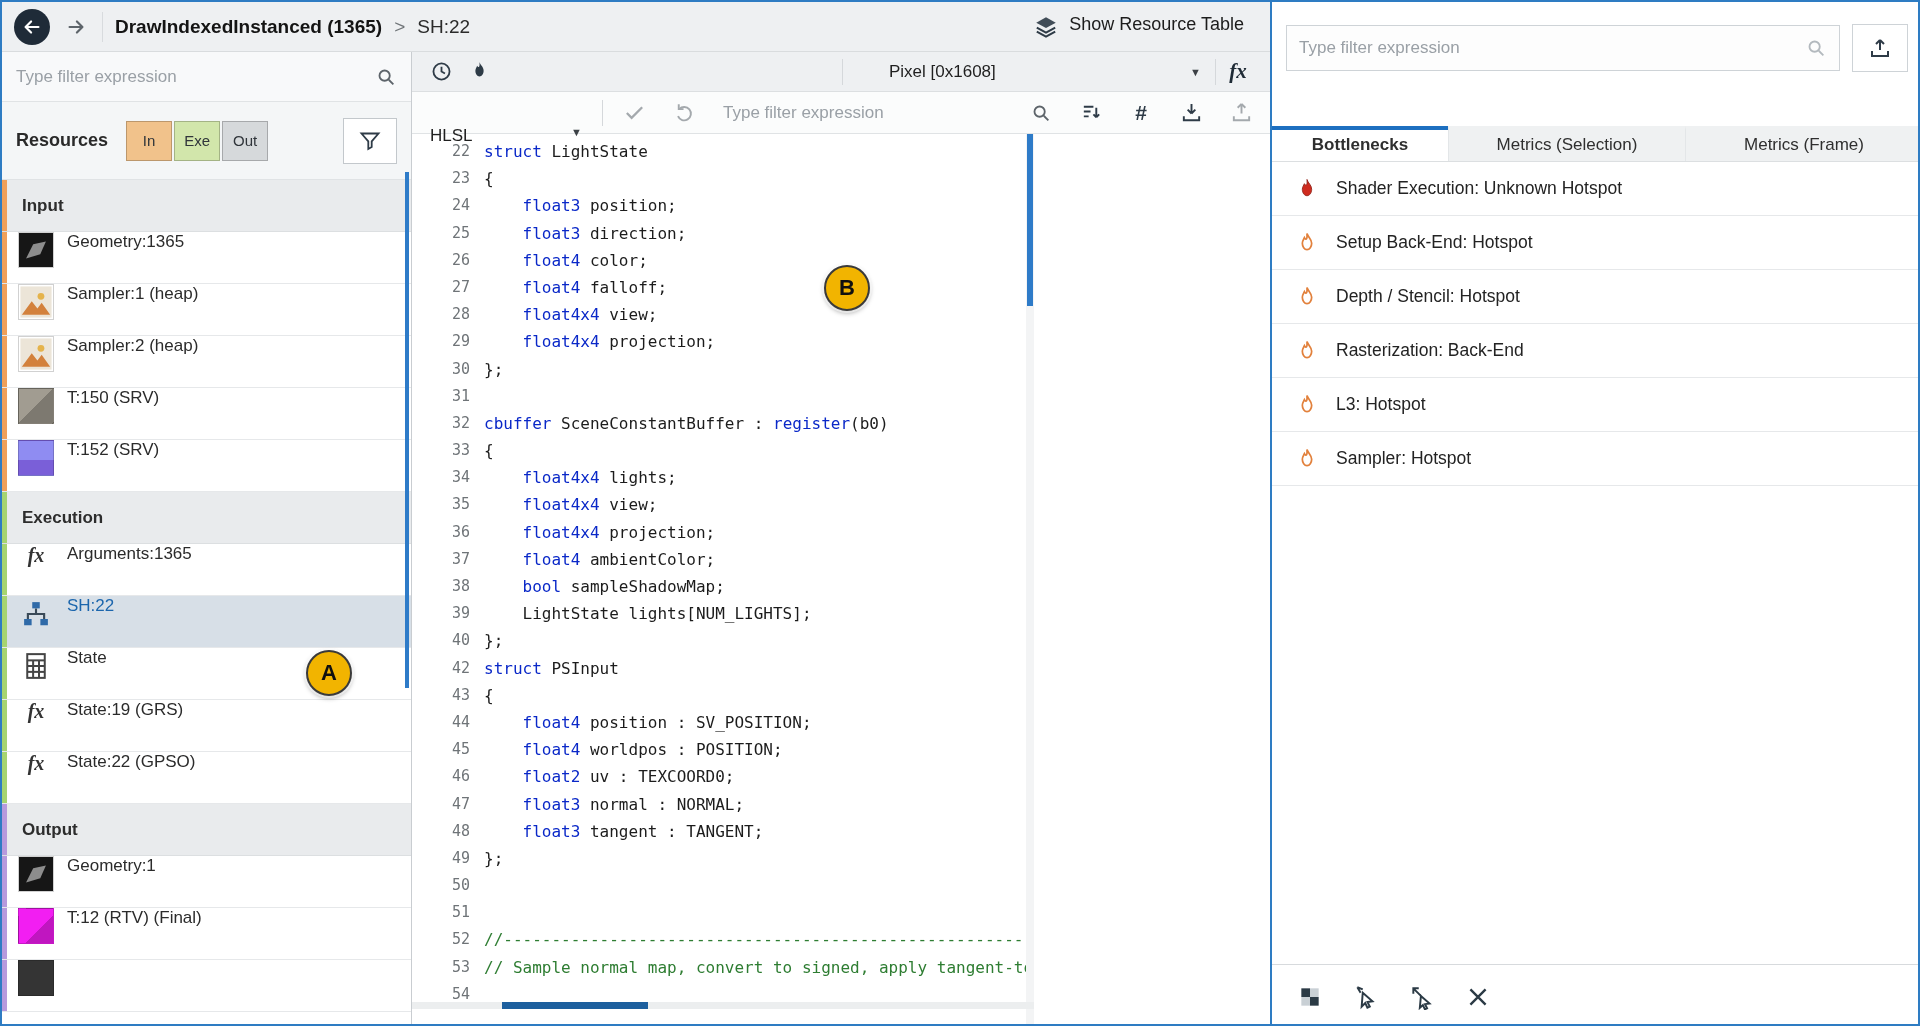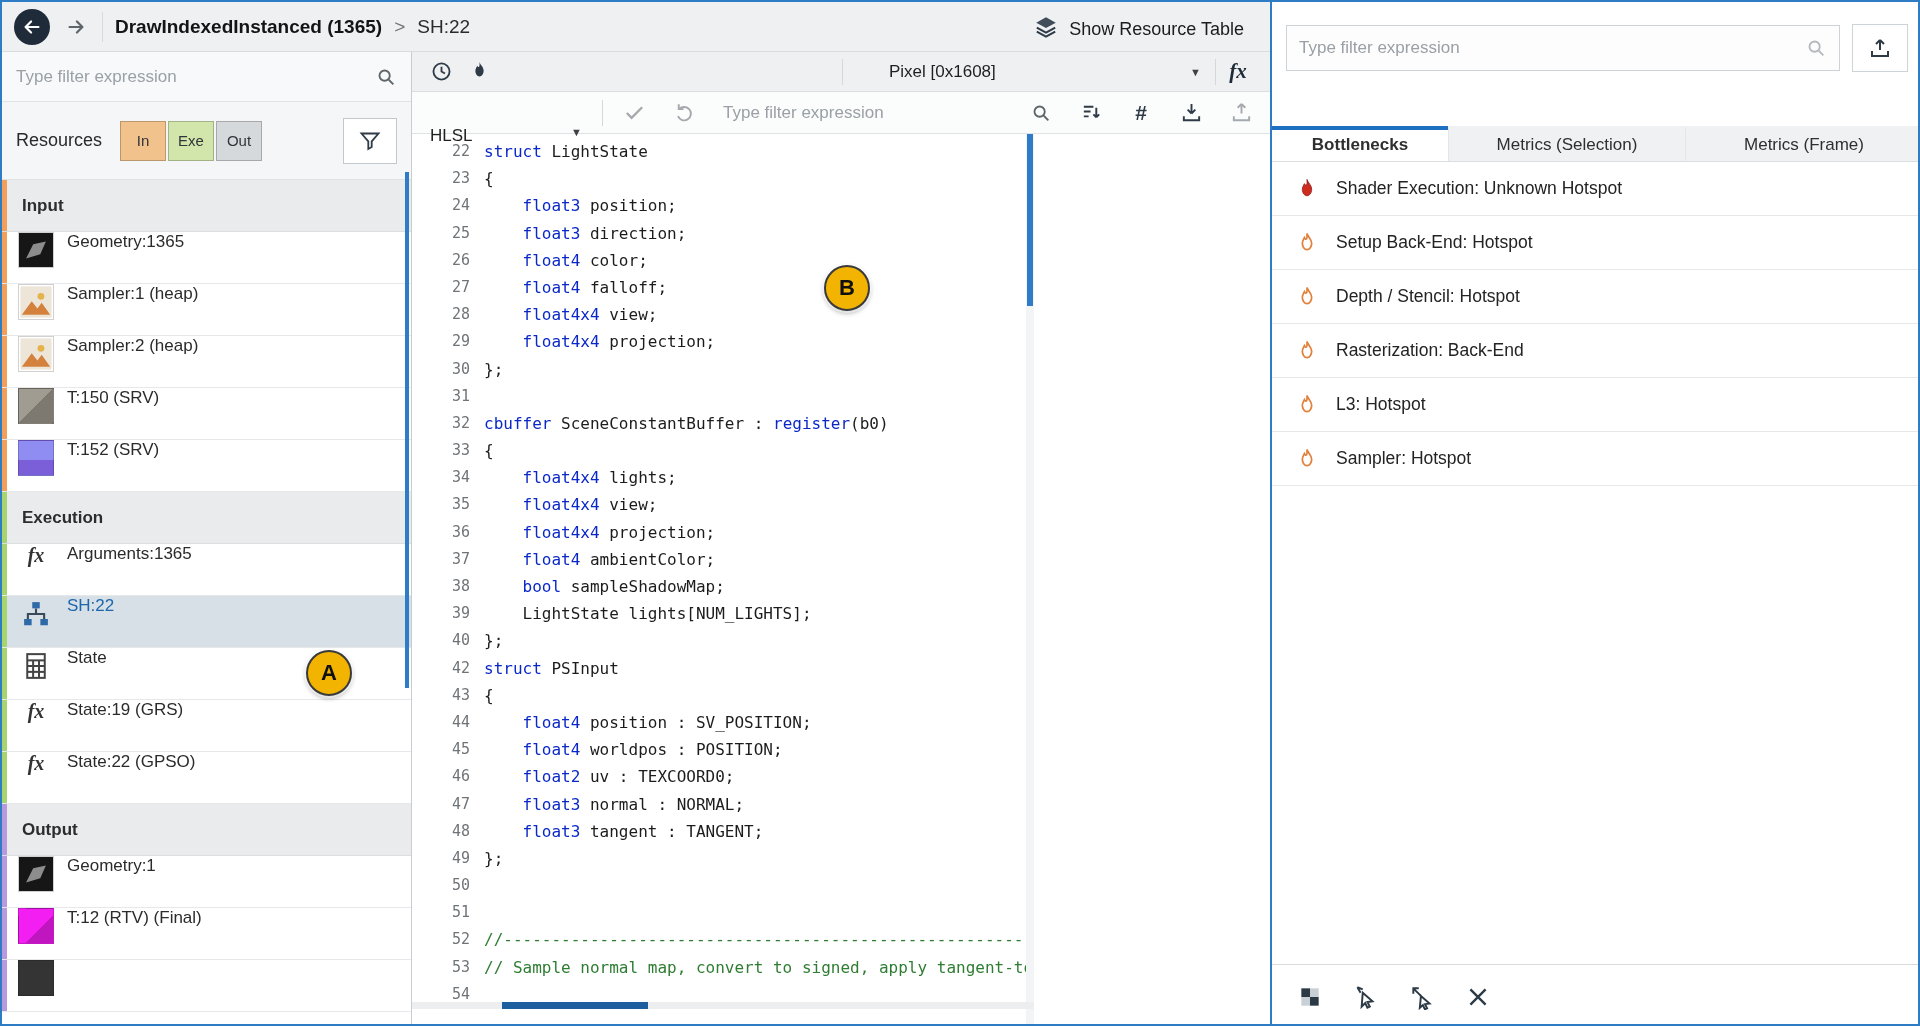--- a/index.html
+++ b/index.html
@@ -14,37 +14,37 @@
             border-bottom:1px solid #d9dcde; display:flex; align-items:center; padding:0 12px; gap:12px; }
   .nav-back { width:36px; height:36px; border-radius:50%; background:#1f2b38; display:flex;
               align-items:center; justify-content:center; flex:none; }
   .nav-back svg { width:22px; height:22px; }
   .nav-fwd { width:28px; height:28px; color:#b9bfc4; flex:none; }
   .tb-div { width:1px; height:30px; background:#d8dbde; }
   .breadcrumb { display:flex; align-items:center; gap:12px; font-size:19px; }
   .crumb-primary { font-weight:700; color:#141414; }
   .crumb-sep { color:#6f7478; }
   .crumb-secondary { color:#2b2b2b; }
-  .topbar-right { margin-left:auto; display:flex; align-items:flex-end; gap:10px; font-size:18px;
+  .topbar-right { margin-left:auto; display:flex; align-items:flex-start; gap:10px; font-size:18px;
                   color:#1c1c1c; padding-right:14px; }
   .topbar-right svg { width:26px; height:26px; color:#2e3b47; }
 
   
   .left-panel { position:absolute; left:0; top:50px; width:410px; height:976px; background:#fff;
                 border-right:1px solid #c9cdd1; }
   .lp-filter { height:50px; border-bottom:1px solid #e0e3e5; display:flex; align-items:center;
                padding:0 14px; background:#f8f9fa; gap:8px; }
   .ph-input { flex:1; border:none; outline:none; background:transparent; font-size:17px;
               font-family:"Liberation Sans",sans-serif; color:#333; }
   .ph-input::placeholder { color:#9aa0a6; }
   .icon-btn { display:flex; align-items:center; justify-content:center; color:#5d646a; }
   .icon-btn svg { width:22px; height:22px; }
   .lp-resources { height:78px; display:flex; align-items:center; padding:0 14px; background:#f4f6f7;
                   border-bottom:1px solid #e0e3e5; }
-  .res-label { font-weight:400; font-size:18px; color:#2a2a2a; margin-right:18px; }
+  .res-label { font-weight:700; font-size:18px; color:#2a2a2a; margin-right:18px; }
   .chip { width:46px; height:40px; display:flex; align-items:center; justify-content:center;
           font-size:15px; color:#30353a; border:1px solid rgba(0,0,0,.22); margin-right:2px; }
   .funnel-btn { margin-left:auto; width:54px; height:46px; background:#fff; border:1px solid #c3c8cc;
                 display:flex; align-items:center; justify-content:center; color:#2e3b47; }
   .funnel-btn svg { width:24px; height:24px; }
 
   .res-list { position:relative; height:848px; overflow:hidden; }
   .res-header { height:52px; display:flex; align-items:center; background:#e9ebed; font-weight:700;
                 font-size:17px; color:#2d2d2d; padding-left:20px; border-bottom:1px solid #dcdfe1;
                 position:relative; }

